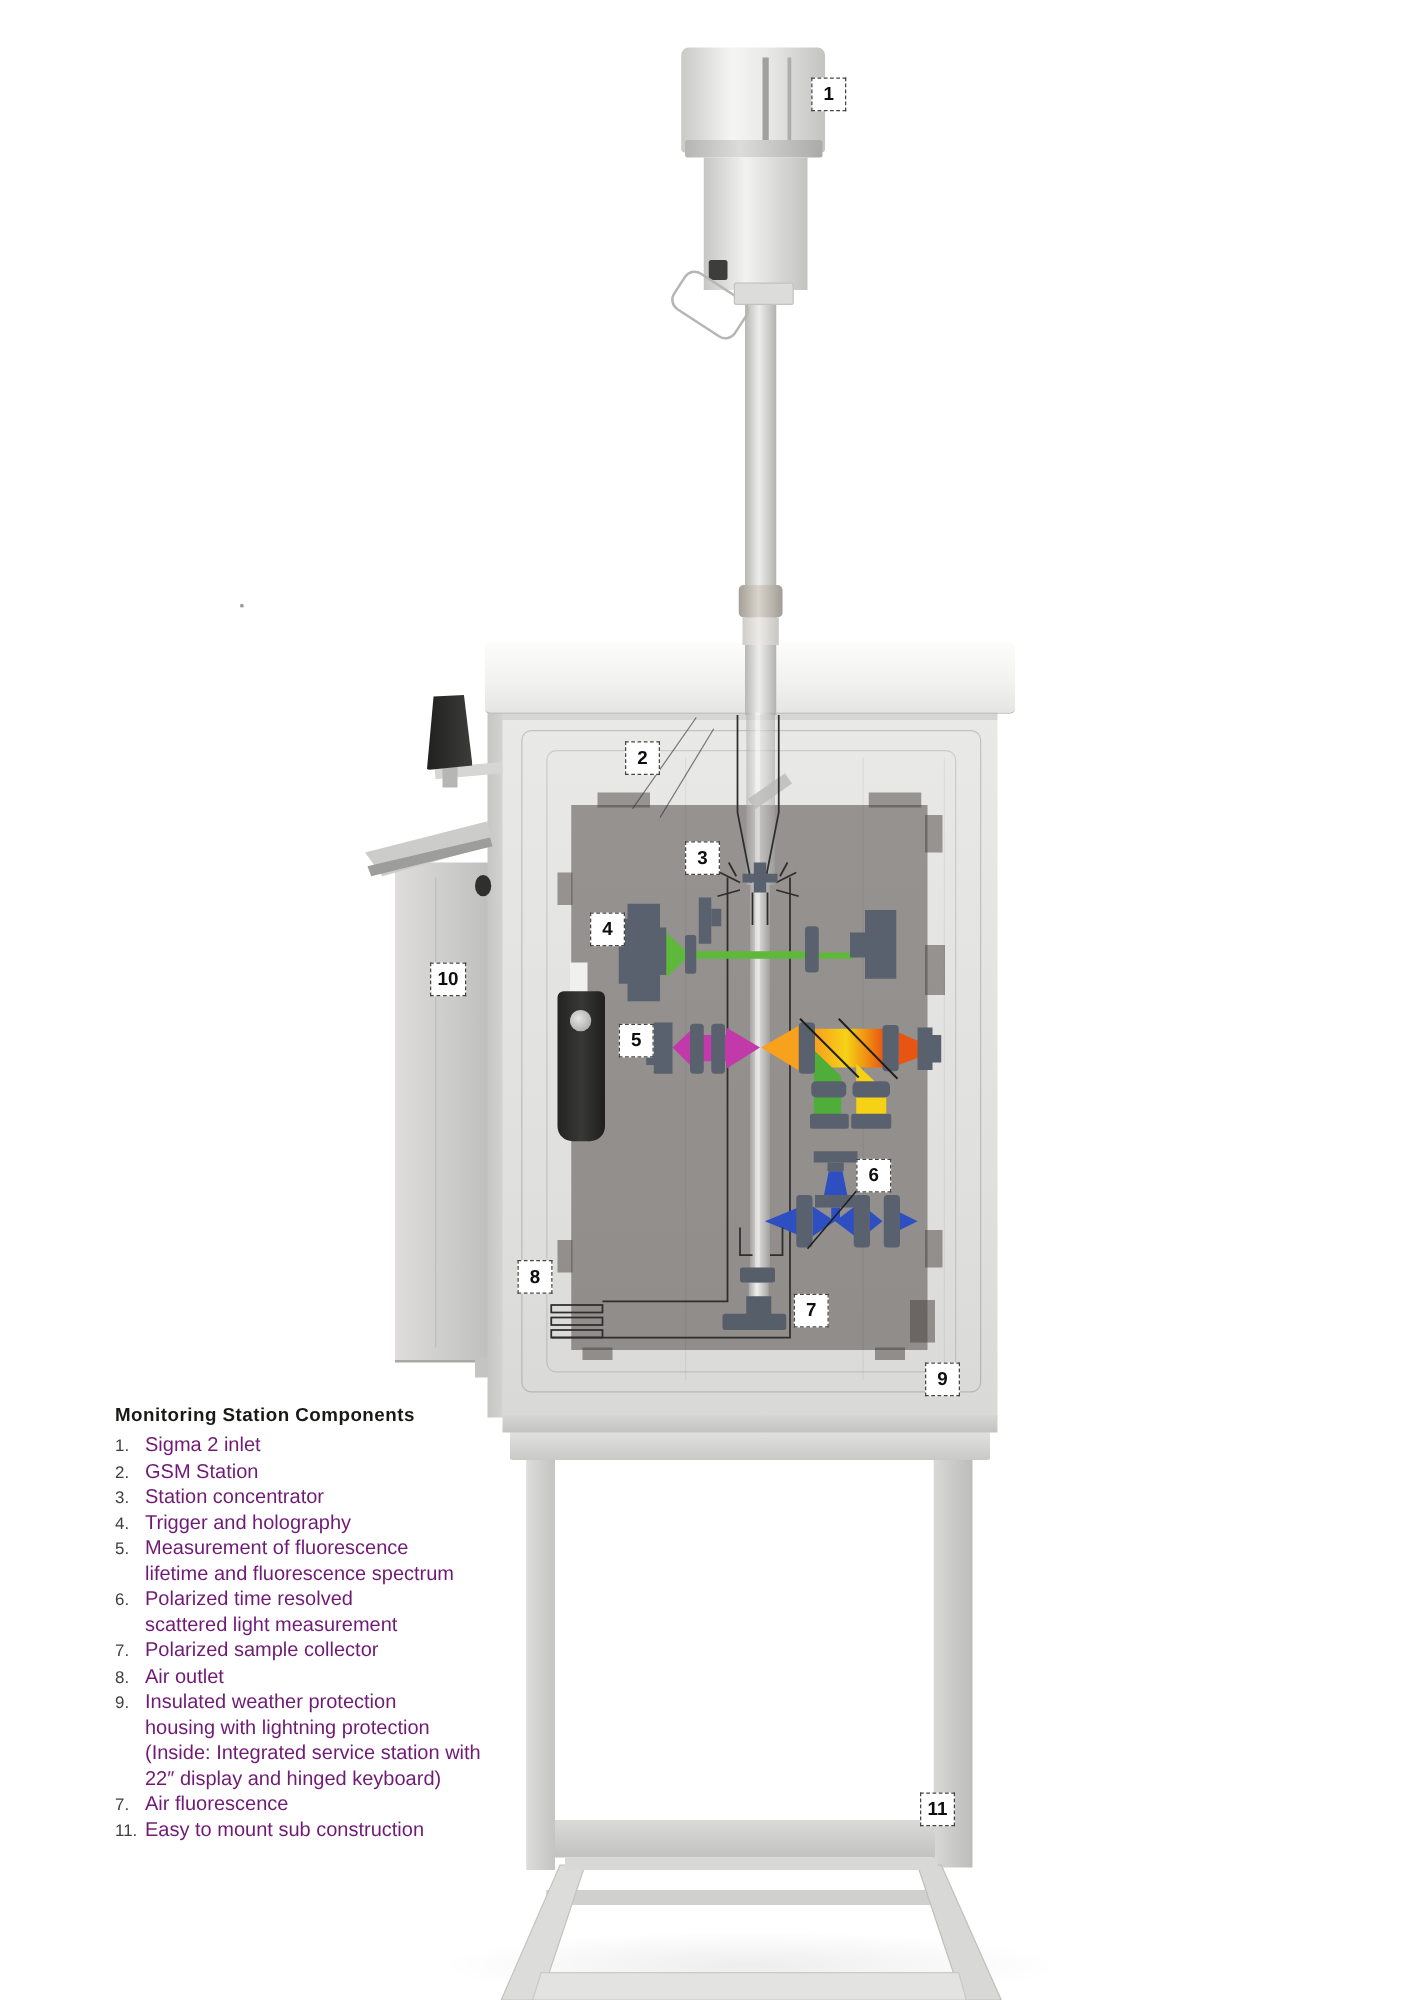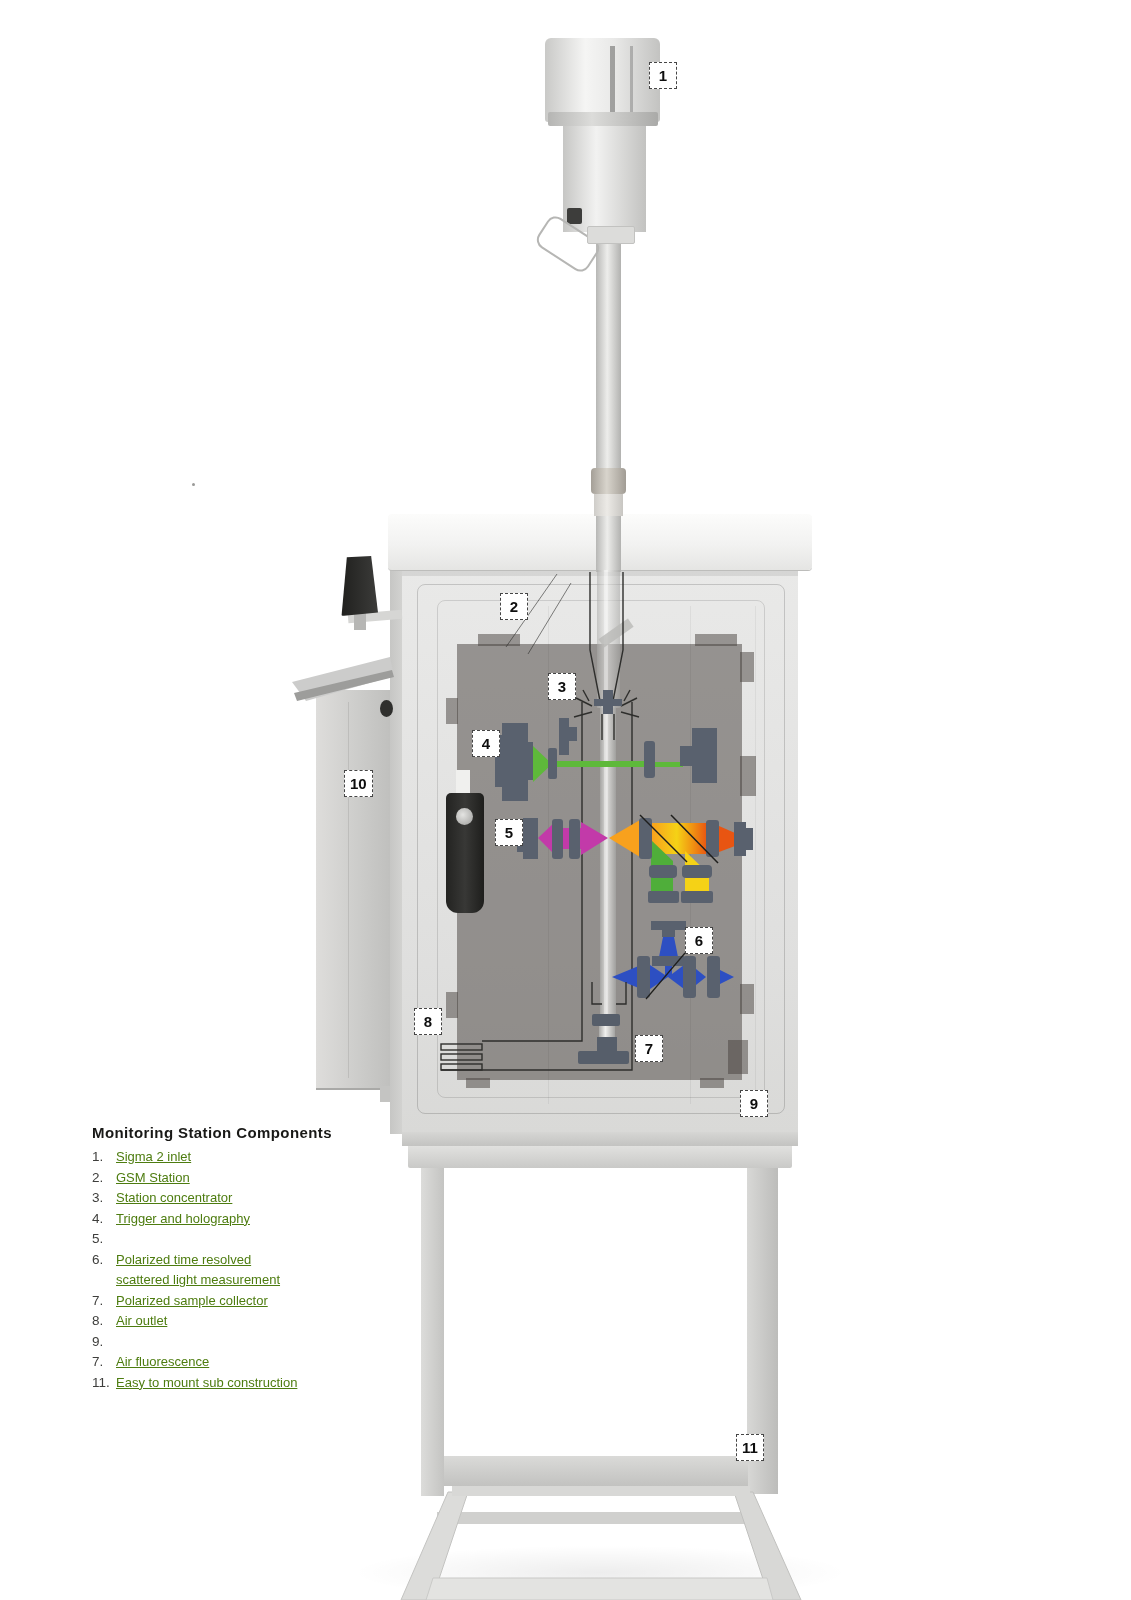--- a/index.html
+++ b/index.html
@@ -8,21 +8,21 @@
   .abs{position:absolute;}
   
   .callout{position:absolute;box-sizing:border-box;min-width:28px;height:27px;padding:0 5px;
            background:#fff;border:1.5px dashed #454545;display:flex;align-items:center;justify-content:center;
            font-weight:bold;font-size:15px;color:#0e0e0e;z-index:60;}
   
   .legend{position:absolute;left:50px;top:1124px;width:310px;z-index:60;margin-left:42px;}
   .lg-title{font-weight:bold;font-size:15px;color:#191917;letter-spacing:.4px;margin-bottom:6px;}
   .lg-row{display:flex;align-items:flex-start;}
   .lg-num{flex:none;width:24px;font-size:13.5px;color:#3e3e3c;line-height:20.5px;}
-  .lg-lines{font-size:13px;color:#4d7c0f;line-height:20.5px;text-decoration:underline;}
+  .lg-lines{font-size:16px;color:#701a75;line-height:20.5px;}
   .lg-line{display:block;}
   
   .outline{position:absolute;border:1px solid rgba(0,0,0,.16);border-radius:8px;}
   svg{position:absolute;left:0;top:0;z-index:40;pointer-events:none;}
 </style>
 </head>
 <body>
 
 <div class="stage">
 
@@ -276,20 +276,24 @@
         </span>
     </div>
     <div class="lg-row">
       <span class="lg-num">4.</span>
       <span class="lg-lines">
           <span class="lg-line">Trigger and holography</span>
         </span>
     </div>
     <div class="lg-row">
       <span class="lg-num">5.</span>
+      <span class="lg-lines">
+        <span class="lg-line">Measurement of fluorescence</span>
+        <span class="lg-line">lifetime and fluorescence spectrum</span>
+      </span>
     </div>
     <div class="lg-row">
       <span class="lg-num">6.</span>
       <span class="lg-lines">
         <span class="lg-line">Polarized time resolved</span>
         <span class="lg-line">scattered light measurement</span>
       </span>
     </div>
     <div class="lg-row">
       <span class="lg-num">7.</span>
@@ -298,20 +302,26 @@
         </span>
     </div>
     <div class="lg-row">
       <span class="lg-num">8.</span>
       <span class="lg-lines">
           <span class="lg-line">Air outlet</span>
         </span>
     </div>
     <div class="lg-row">
       <span class="lg-num">9.</span>
+      <span class="lg-lines">
+        <span class="lg-line">Insulated weather protection</span>
+        <span class="lg-line">housing with lightning protection</span>
+        <span class="lg-line">(Inside: Integrated service station with</span>
+        <span class="lg-line">22″ display and hinged keyboard)</span>
+      </span>
     </div>
     <div class="lg-row">
       <span class="lg-num">7.</span>
       <span class="lg-lines">
           <span class="lg-line">Air fluorescence</span>
         </span>
     </div>
     <div class="lg-row">
       <span class="lg-num">11.</span>
       <span class="lg-lines">

